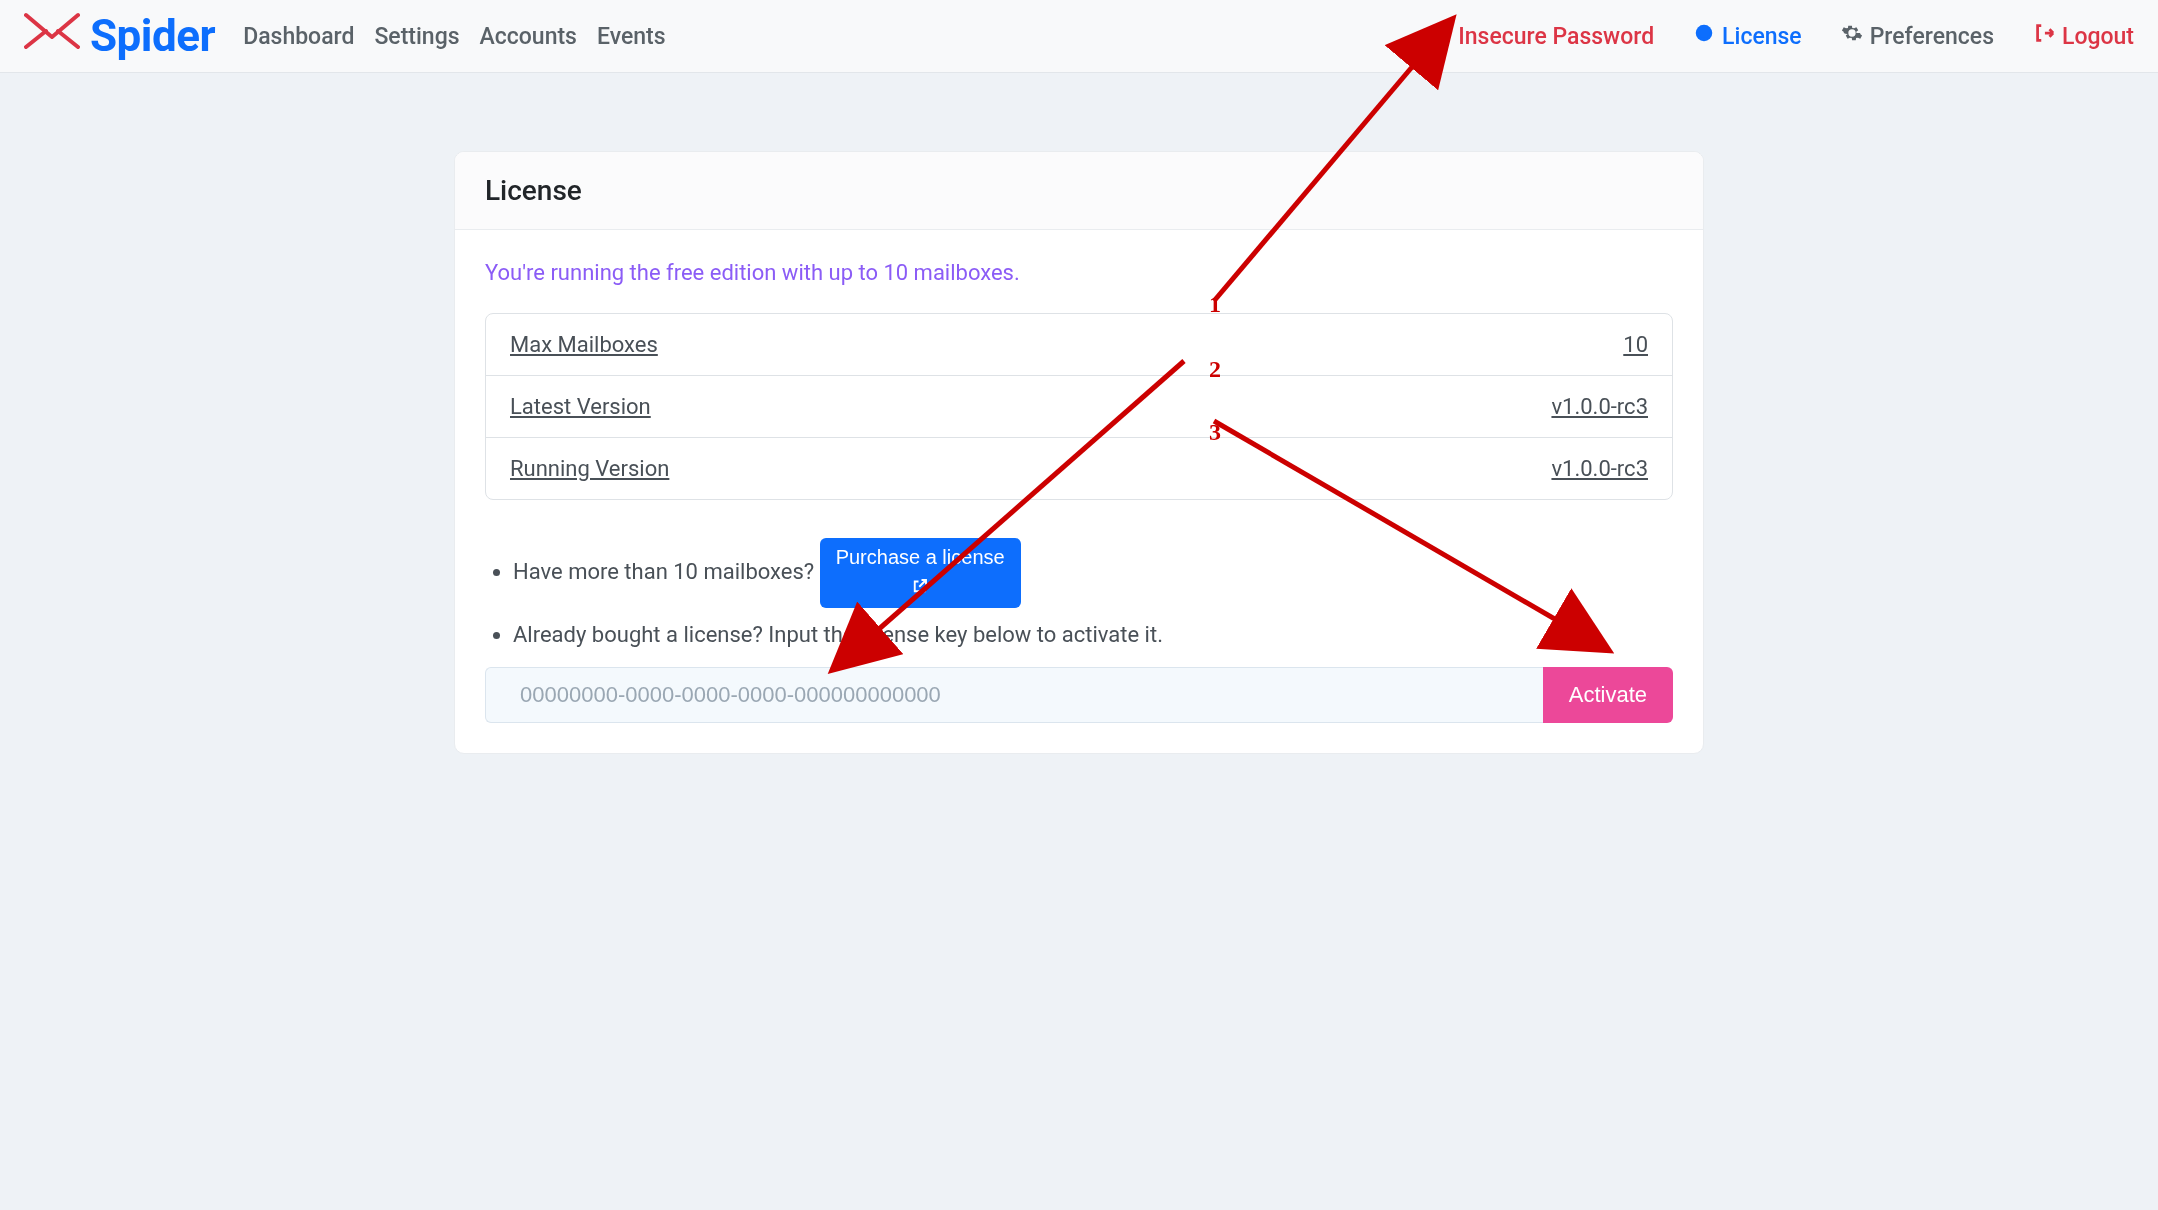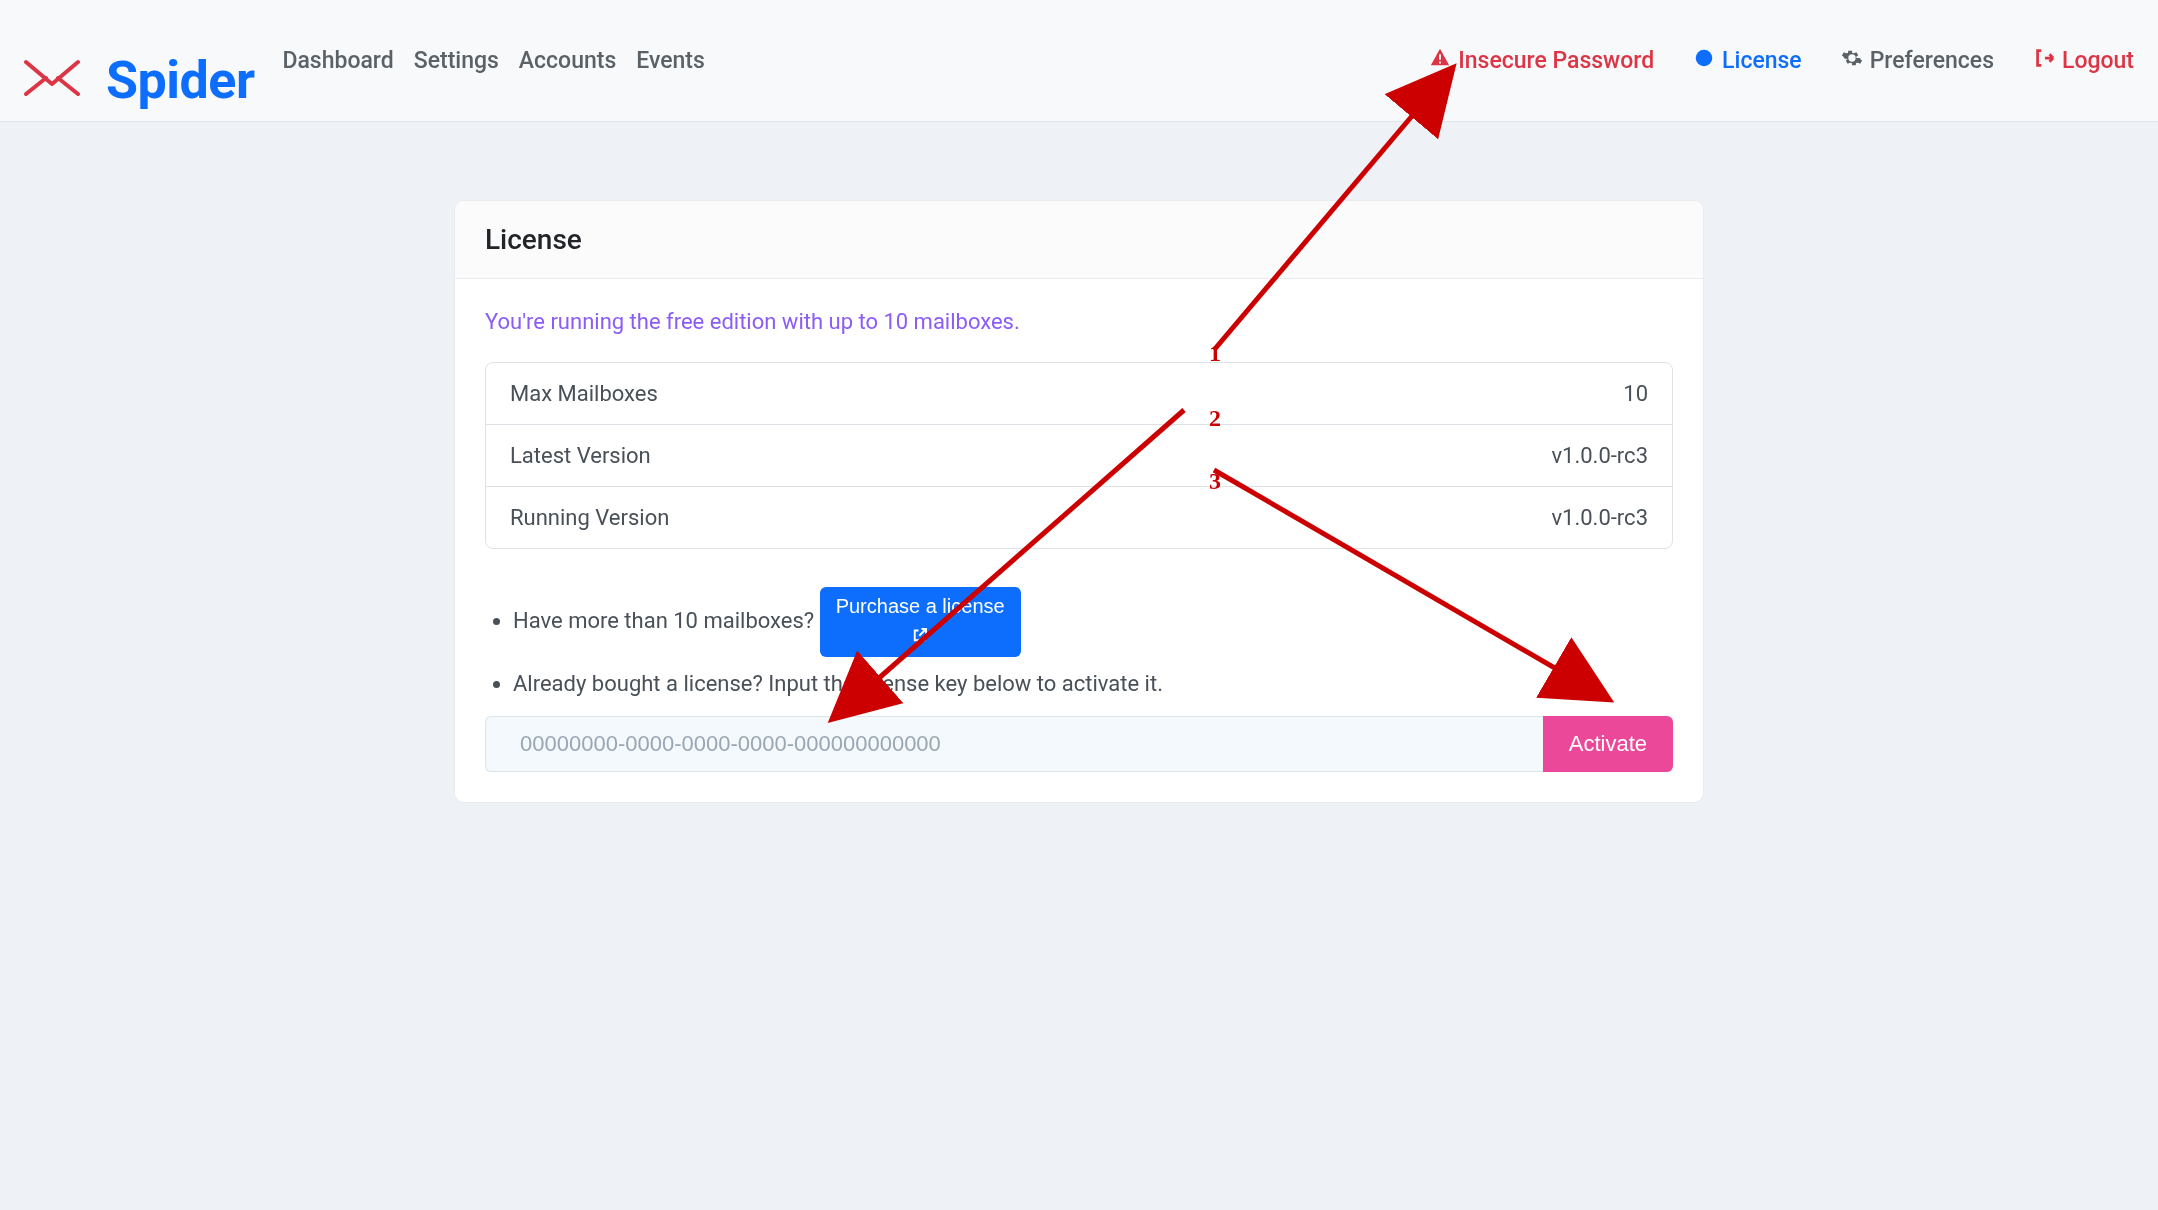--- a/index.html
+++ b/index.html
@@ -15,26 +15,25 @@
     background: #f8f9fa;
     border-bottom: 1px solid #e2e6ea;
     padding: 10px 24px;
     display: flex;
     align-items: center;
     gap: 18px;
   }
   .brand {
     display: flex;
     align-items: center;
-    gap: 26px;
+    gap: 10px;
     color: #0d6efd;
     font-weight: 700;
-    font-size: 52px;
+    font-size: 44px;
     letter-spacing: -0.5px;
-    margin-top: 40px;
   }
   .brand svg { width: 56px; height: 40px; }
   .nav-left { display: flex; gap: 20px; margin-left: 10px; }
   .nav-right { display: flex; gap: 39px; margin-left: auto; }
   .nav-link {
     color: #5a6268;
     font-weight: 500;
     cursor: pointer;
     display: flex;
     align-items: center;
@@ -58,21 +57,21 @@
     padding: 22px 30px;
     font-size: 28px;
     font-weight: 500;
     color: #212529;
     border-bottom: 1px solid #e9ecef;
     background: #fbfbfc;
   }
   .card-body { padding: 30px; }
   .lead { font-size: 22px; color: #8b5cf6; margin-bottom: 28px; }
 
-  .list-group { border: 1px solid #dee2e6; border-radius: 8px; overflow: hidden; }
+  .list-group { border: 1px solid #dee2e6; border-radius: 8px; overflow: hidden; text-decoration: underline; }
   .list-row {
     display: flex;
     justify-content: space-between;
     padding: 18px 24px;
     font-size: 22px;
     color: #495057;
     border-bottom: 1px solid #dee2e6;
   }
   .list-row:last-child { border-bottom: none; }
 

